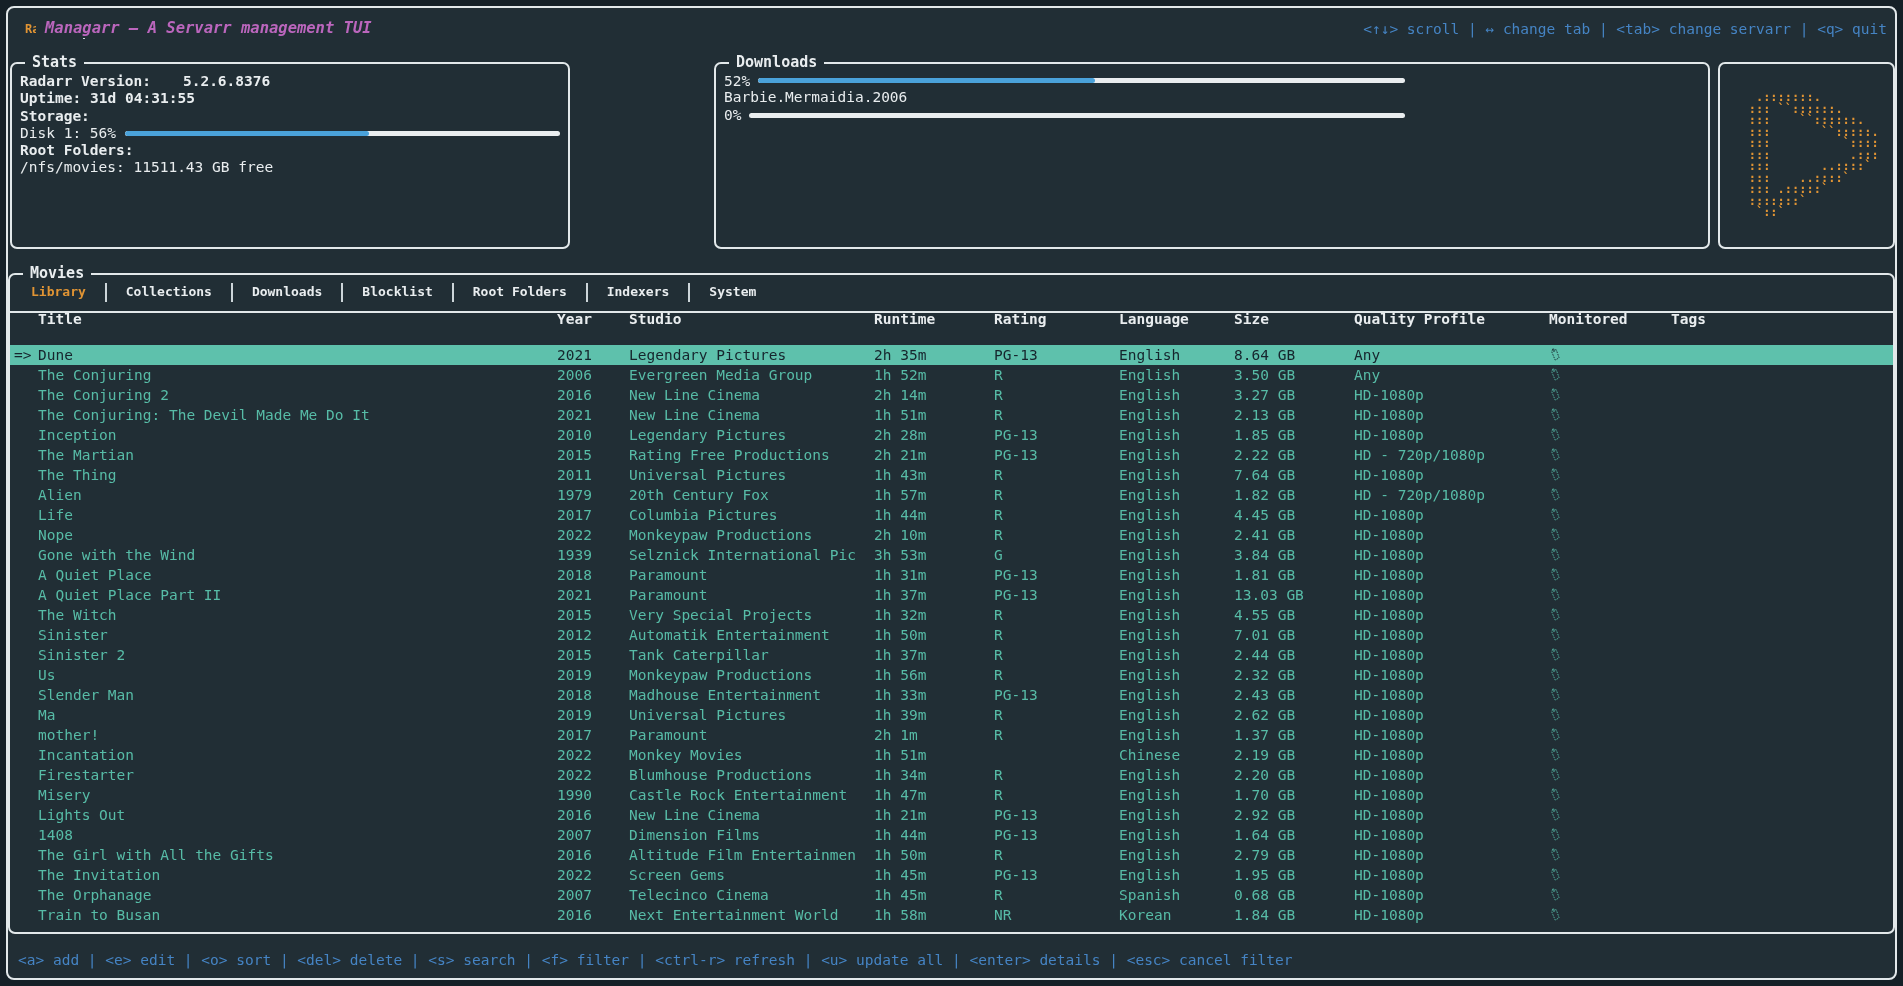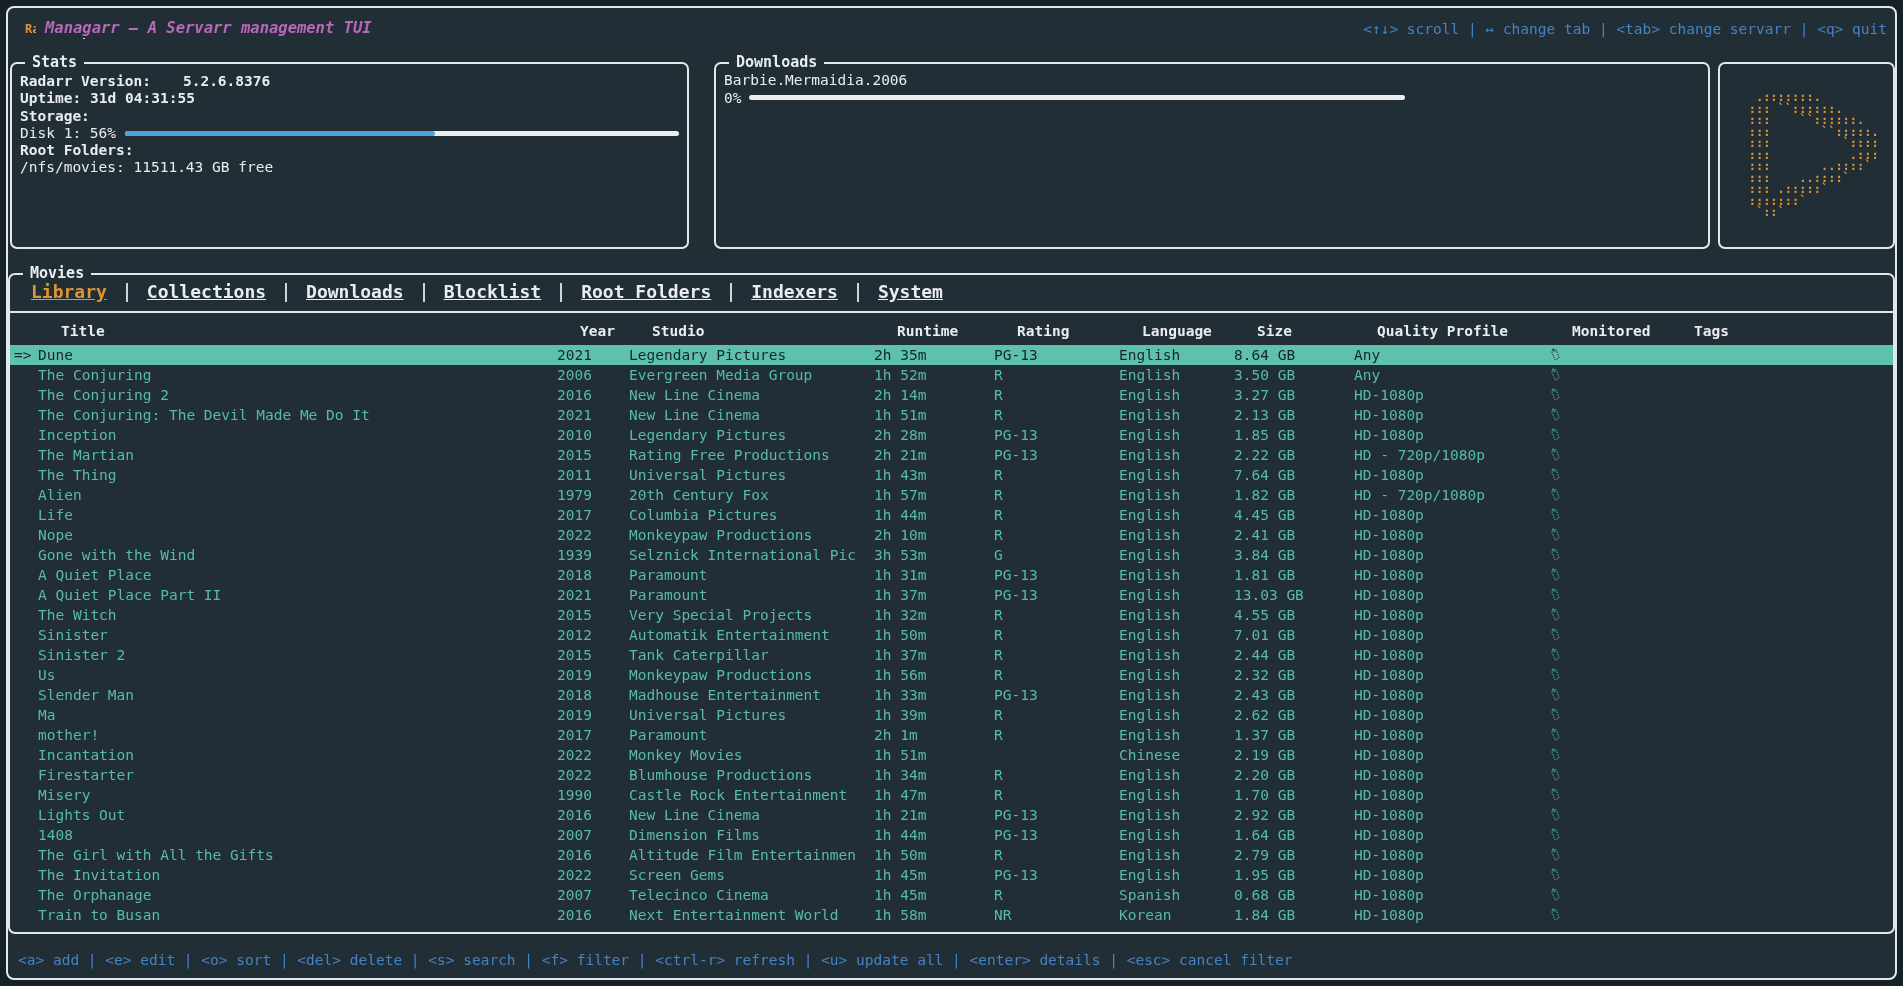--- a/index.html
+++ b/index.html
@@ -50,49 +50,49 @@
     border-radius:7px;
     background:var(--bg);
   }
   .panel-title{
     position:absolute;top:-11px;left:13px;
     background:var(--bg);padding:0 7px;
     font-weight:bold;color:var(--fg);font-size:15px;line-height:19px;
     white-space:nowrap;
   }
   
-  .stats-panel{left:10px;top:62px;width:679px;height:187px;padding:9px 8px 0 8px;}
+  .stats-panel{left:10px;top:62px;width:560px;height:187px;padding:9px 8px 0 8px;}
   .stat-line{height:17.3px;line-height:17.3px;white-space:nowrap;display:flex;align-items:center;}
   .b{font-weight:bold;}
   .pbar{height:5px;background:var(--fg);border-radius:3px;position:relative;overflow:hidden;}
   .pbar .pfill{position:absolute;left:0;top:0;bottom:0;background:var(--pblue);border-radius:3px;}
   .disk-bar{flex:1;margin-left:9px;}
   
   .downloads-panel{left:714px;top:62px;width:996px;height:187px;padding:8px 8px 0 8px;}
   .dl-name{height:17.3px;line-height:17.3px;white-space:nowrap;}
   .dl-barline{height:17.3px;display:flex;align-items:center;padding-right:295px;}
   .dl-barline .plabel{margin-right:8px;white-space:nowrap;}
   .dl-barline .pbar{flex:1;}
   
   .logo-panel{left:1718px;top:62px;width:177px;height:187px;display:flex;align-items:center;justify-content:center;}
   .logo-pre{
     color:var(--orange);font-weight:bold;font-size:12px;line-height:11.5px;
     font-family:"DejaVu Sans Mono","Liberation Mono",monospace;white-space:pre;
   }
   
   .movies-panel{left:8px;top:273px;width:1887px;height:661px;}
   .tabbar{position:absolute;left:8px;top:6px;display:flex;align-items:center;height:22px;}
-  .movie-tab{font-weight:bold;font-size:18px;color:var(--fg);padding:0 13px;height:20px;line-height:20px;cursor:default;white-space:nowrap;text-decoration:underline;}
+  .movie-tab{font-weight:bold;font-size:13px;color:var(--fg);padding:0 13px;height:20px;line-height:20px;cursor:default;white-space:nowrap;}
   .movie-tab.active{color:var(--orange);}
   .tab-underline{position:absolute;left:0;right:0;top:36px;border-top:2px solid var(--border);}
   .tgrid{
     display:grid;
     grid-template-columns:28px 519px 72px 245px 120px 125px 115px 120px 195px 122px minmax(0,1fr);
   }
-  .thead{position:absolute;left:0;right:0;top:46px;height:20px;line-height:20px;font-weight:bold;color:var(--fg);margin-left:23px;}
+  .thead{position:absolute;left:0;right:0;top:34px;height:20px;line-height:20px;font-weight:bold;color:var(--fg);}
   .rows{position:absolute;left:0;right:0;top:70px;}
   .trow{height:20px;line-height:20px;color:var(--teal);}
   .trow.selected{background:var(--teal-sel);color:var(--sel-text);}
   .cell{overflow:hidden;white-space:nowrap;}
   .c-marker{padding-left:4px;}
   .c-monitored svg{vertical-align:-2px;}
   
   .footer-keybinds{
     position:absolute;left:18px;top:951px;height:18px;line-height:18px;
     color:var(--blue);white-space:nowrap;z-index:4;
@@ -130,20 +130,26 @@
       <span class="pfill" style="width: 56%;"></span>
     </span>
   </div>
   <div class="stat-line b">Root Folders:</div>
   <div class="stat-line">/nfs/movies: 11511.43 GB free</div>
 </section>
 
 <section class="panel downloads-panel">
   <span class="panel-title">Downloads</span>
   <div>
+      <div class="dl-barline">
+        <span class="plabel">52%</span>
+        <span class="pbar">
+          <span class="pfill" style="width: 52%;"></span>
+        </span>
+      </div>
       <div class="dl-name">Barbie.Mermaidia.2006</div>
       <div class="dl-barline">
         <span class="plabel">0%</span>
         <span class="pbar">
           <span class="pfill" style="width: 0%;"></span>
         </span>
       </div>
     </div>
 </section>
 

